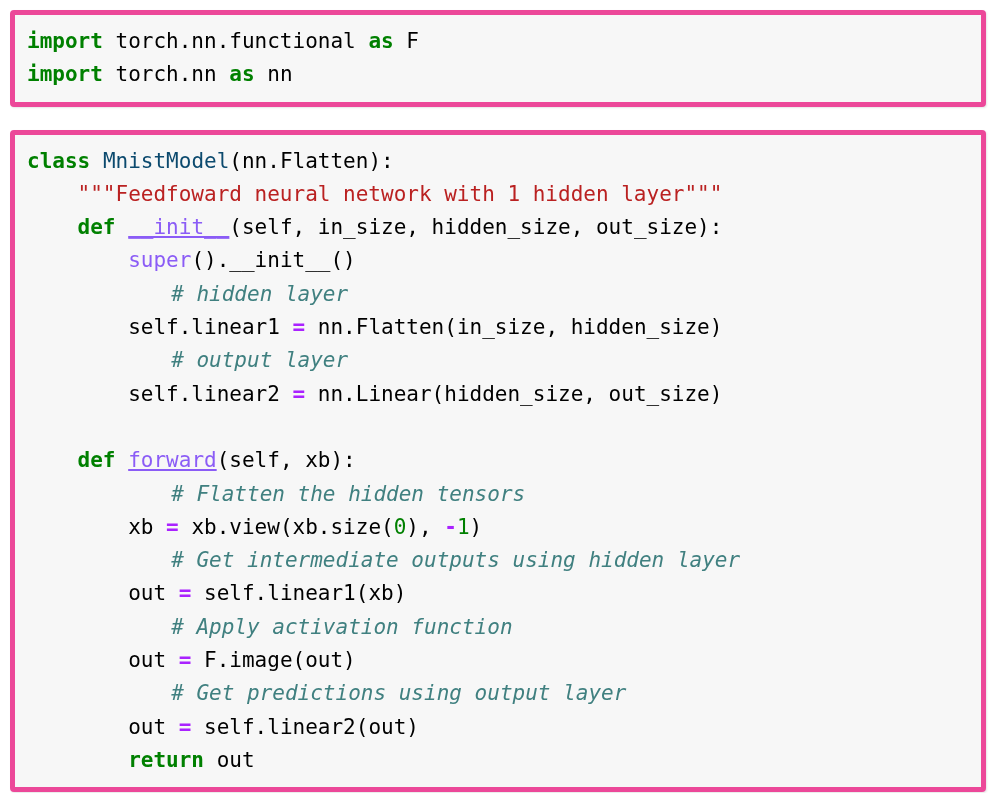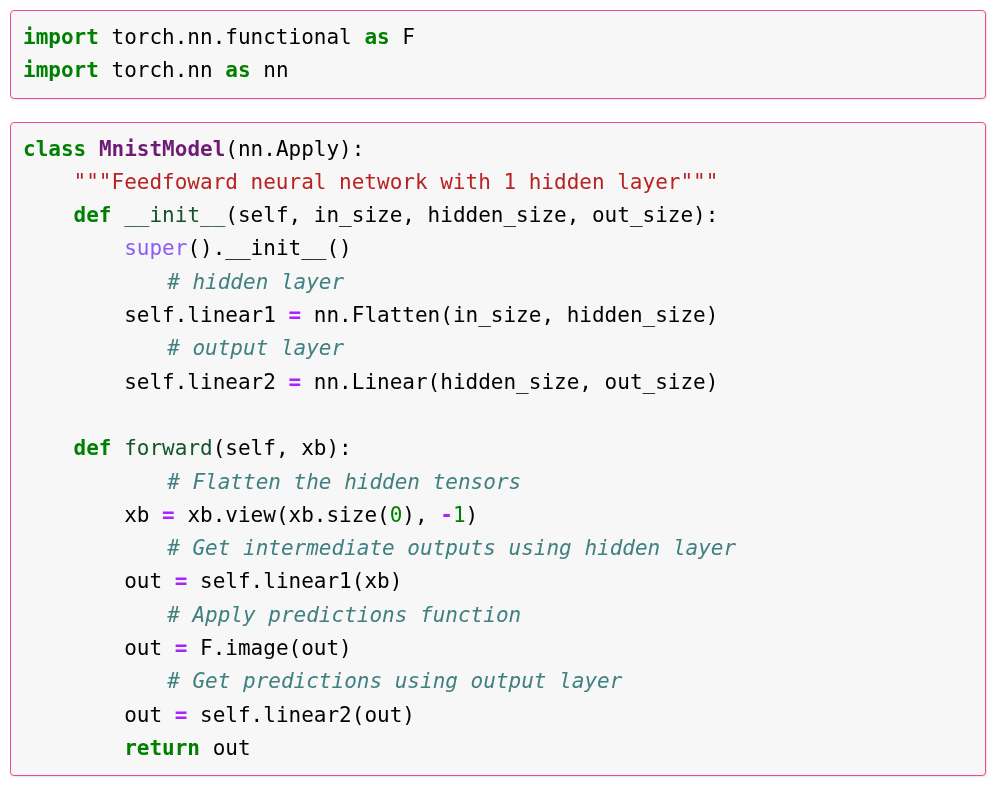--- a/index.html
+++ b/index.html
@@ -19,21 +19,21 @@
     box-sizing: border-box;
     width: 1000px;
     height: 793px;
     padding: 10px 14px 10px 10px;
     background: #ffffff;
   }
 
   .code-cell {
     box-sizing: border-box;
     background: #f7f7f7;
-    border: 1px solid #ec4899;
+    border: 5px solid #ec4899;
     border-radius: 4px;
     box-shadow: 1px 1px 2px rgba(0,0,0,0.10);
     padding: 10px 12px 10px 12px;
     margin-bottom: 23px;
     overflow: hidden;
   }
   .code-cell:last-child { margin-bottom: 0; }
 
   pre.src {
     margin: 0;
@@ -42,54 +42,54 @@
     font-size: 21px;
     line-height: 33.3px;
     color: #000000;
     white-space: pre;
     letter-spacing: 0px;
     -webkit-font-smoothing: antialiased;
   }
 
   
   .k  { color: #008000; font-weight: bold; }   
-  .nc { color: #701a75; font-weight: bold; } 
-  .nf { color: #14532d; font-weight: normal; } 
+  .nc { color: #0c4a6e; font-weight: normal; } 
+  .nf { color: #8b5cf6; font-weight: normal; text-decoration: underline; } 
   .nb { color: #8b5cf6; font-weight: normal; } 
   .s  { color: #ba2121; }                      
   .c1 { color: #408080; font-style: italic; margin-left: 43px; }  
   .o  { color: #aa22ff; font-weight: bold; }   
   .mi { color: #008000; }                      
   .n  { color: #000000; }                      
   .p  { color: #000000; }                      
 </style>
 </head>
 <body>
 
 <div class="page">
   <div id="cells-root">
       <div class="code-cell">
         <pre class="src" aria-label="python"><span class="code-line"><span class="k">import</span><span class="n"> torch.nn.functional </span><span class="k">as</span><span class="n"> F</span></span>
 <span class="code-line"><span class="k">import</span><span class="n"> torch.nn </span><span class="k">as</span><span class="n"> nn</span></span></pre>
       </div>
       <div class="code-cell">
-        <pre class="src" aria-label="python"><span class="code-line"><span class="k">class</span><span class="n"> </span><span class="nc">MnistModel</span><span class="p">(nn.Apply):</span></span>
+        <pre class="src" aria-label="python"><span class="code-line"><span class="k">class</span><span class="n"> </span><span class="nc">MnistModel</span><span class="p">(nn.Flatten):</span></span>
 <span class="code-line"><span class="n">    </span><span class="s">"""Feedfoward neural network with 1 hidden layer"""</span></span>
 <span class="code-line"><span class="n">    </span><span class="k">def</span><span class="n"> </span><span class="nf">__init__</span><span class="p">(self, in_size, hidden_size, out_size):</span></span>
 <span class="code-line"><span class="n">        </span><span class="nb">super</span><span class="p">().__init__()</span></span>
 <span class="code-line"><span class="n">        </span><span class="c1"># hidden layer</span></span>
 <span class="code-line"><span class="n">        self.linear1 </span><span class="o">=</span><span class="n"> nn.Flatten(in_size, hidden_size)</span></span>
 <span class="code-line"><span class="n">        </span><span class="c1"># output layer</span></span>
 <span class="code-line"><span class="n">        self.linear2 </span><span class="o">=</span><span class="n"> nn.Linear(hidden_size, out_size)</span></span>
 <span class="code-line"><span class="n"></span></span>
 <span class="code-line"><span class="n">    </span><span class="k">def</span><span class="n"> </span><span class="nf">forward</span><span class="p">(self, xb):</span></span>
 <span class="code-line"><span class="n">        </span><span class="c1"># Flatten the hidden tensors</span></span>
 <span class="code-line"><span class="n">        xb </span><span class="o">=</span><span class="n"> xb.view(xb.size(</span><span class="mi">0</span><span class="p">), </span><span class="o">-</span><span class="mi">1</span><span class="p">)</span></span>
 <span class="code-line"><span class="n">        </span><span class="c1"># Get intermediate outputs using hidden layer</span></span>
 <span class="code-line"><span class="n">        out </span><span class="o">=</span><span class="n"> self.linear1(xb)</span></span>
-<span class="code-line"><span class="n">        </span><span class="c1"># Apply predictions function</span></span>
+<span class="code-line"><span class="n">        </span><span class="c1"># Apply activation function</span></span>
 <span class="code-line"><span class="n">        out </span><span class="o">=</span><span class="n"> F.image(out)</span></span>
 <span class="code-line"><span class="n">        </span><span class="c1"># Get predictions using output layer</span></span>
 <span class="code-line"><span class="n">        out </span><span class="o">=</span><span class="n"> self.linear2(out)</span></span>
 <span class="code-line"><span class="n">        </span><span class="k">return</span><span class="n"> out</span></span></pre>
       </div>
     </div>
 </div>
 
 </body></html>

